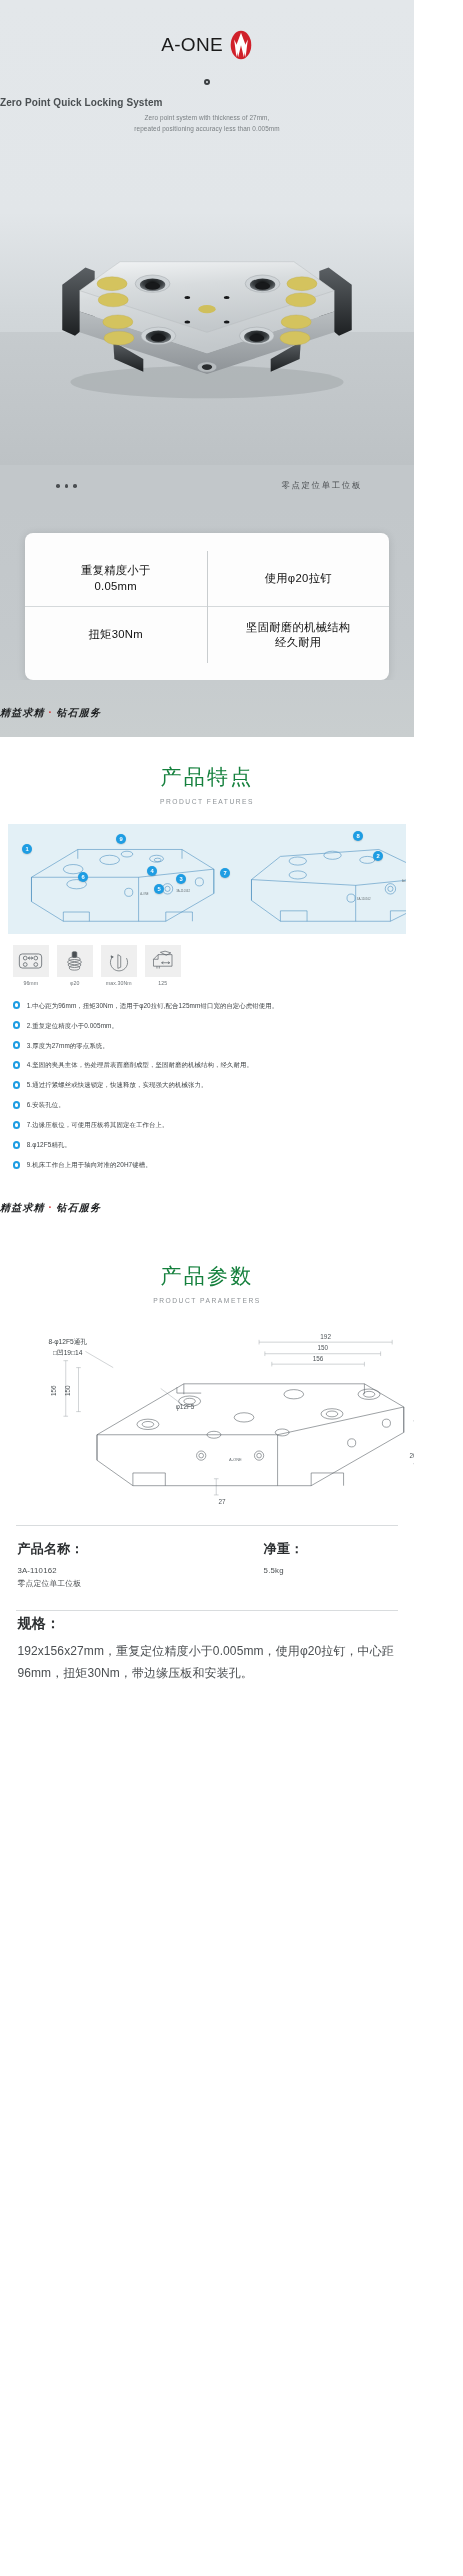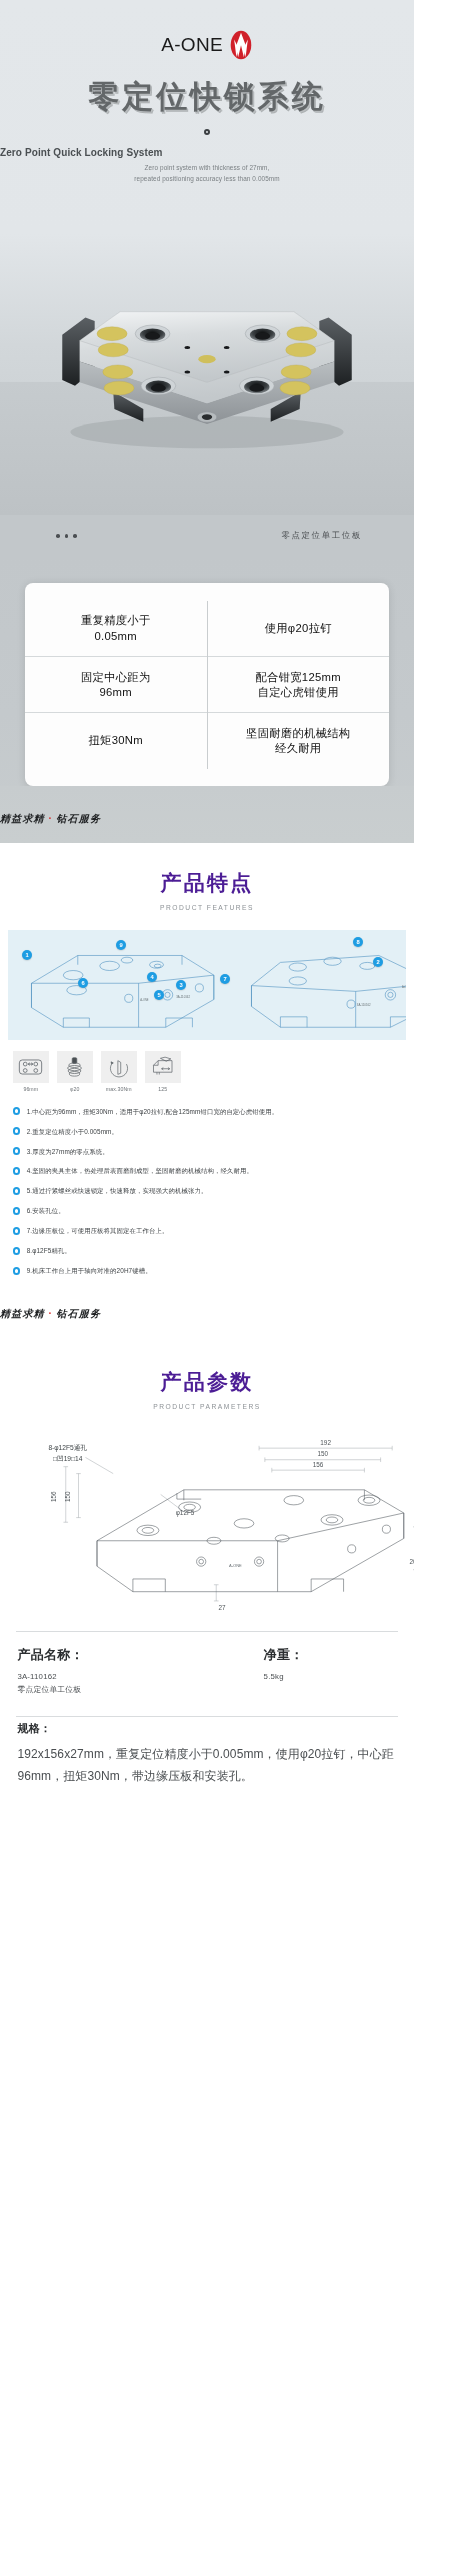--- a/index.html
+++ b/index.html
@@ -99,22 +99,22 @@
     font-size:10px; font-weight:bold; letter-spacing:1.2px;
     color:#1f2123; font-style:italic;
     background:linear-gradient(180deg,#c7ccce 0%,#c9cecf 100%);
     font-family:Liberation Serif, serif;
   }
   .tagline .sep { color:#d62020; font-style:normal; margin:0 3.5px; }
 
   
   .features { background:#fff; padding:25.5px 0 5.8px 0; }
   .sec-title {
-    text-align:center; font-size:21px; font-weight:bold;
-    color:#4c1d95; letter-spacing:2.3px;
+    text-align:center; font-size:21px; font-weight:normal;
+    color:#15803d; letter-spacing:2.3px;
   }
   .sec-subtitle {
     text-align:center; font-size:6.7px; color:#8d9296;
     letter-spacing:1.5px; margin-top:7.5px;
   }
 
   .draw-box {
     margin:18.5px 8px 0 8px; height:110px;
     background:#e3f0f6; position:relative; overflow:hidden;
   }
@@ -151,21 +151,21 @@
 
   .pdivider { height:0.6px; background:#d9dcde; margin:15px 16px 0 16px; }
 
   .param-grid { padding:14px 17.4px 5.8px 17.4px; display:flex; }
   .pg-col { flex:1; }
   .pg-col.right { flex:0 0 133px; }
   .pg-label { font-size:13px; font-weight:bold; color:#2b2e30; letter-spacing:0.3px; }
   .pg-value { font-size:7.8px; color:#4a4e51; margin-top:8px; letter-spacing:0.2px; }
 
   .spec-block { padding:4.6px 17.4px 35px 17.4px; }
-  .spec-head { font-size:11px; font-weight:bold; color:#2b2e30; letter-spacing:0.3px; }
+  .spec-head { font-size:14px; font-weight:bold; color:#2b2e30; letter-spacing:0.3px; }
   .spec-body { font-size:12px; color:#4a4e51; line-height:1.85; margin-top:7px; letter-spacing:0.1px; }
 </style>
 </head>
 <body>
 
 <div class="page">
 
   <section class="hero">
 
     <div class="brand">
@@ -173,21 +173,20 @@
       <span class="brand-mark">
         <svg width="24" height="32" viewBox="0 0 42 55">
           <ellipse cx="21" cy="27.5" rx="18" ry="25" fill="#d0202a"></ellipse>
           <path d="M21 6 L12 30 L16 49 L21 28 L26 49 L30 30 Z" fill="#ffffff"></path>
           <path d="M9 18 L13 49 L16 32 Z" fill="#ffffff"></path>
           <path d="M33 18 L29 49 L26 32 Z" fill="#ffffff"></path>
         </svg>
       </span>
     </div>
 
-    <h1 class="hero-title">零定位快锁系统</h1>
 
     <div class="hero-dot"><span></span></div>
 
     <h2 class="hero-en-title">Zero Point Quick Locking System</h2>
     <p class="hero-en-sub">
       <span>Zero point system with thickness of 27mm,</span><br>
       <span>repeated positioning accuracy less than 0.005mm</span>
     </p>
 
     <div class="photo-wrap">
@@ -280,24 +279,20 @@
     </div>
   </section>
 
   <section class="spec-section">
     <div class="spec-card">
       <table class="spec-table">
         <tbody>
             <tr>
           <td class="left"><span>重复精度小于</span><br><span>0.05mm</span></td>
           <td><span>使用φ20拉钉</span></td>
-        </tr>
-        <tr>
-          <td class="left"><span>固定中心距为</span><br><span>96mm</span></td>
-          <td><span>配合钳宽125mm</span><br><span>自定心虎钳使用</span></td>
         </tr>
         <tr>
           <td class="left"><span>扭矩30Nm</span></td>
           <td><span>坚固耐磨的机械结构</span><br><span>经久耐用</span></td>
         </tr>
       </tbody>
         </table>
     </div>
 
     <div class="tagline">

